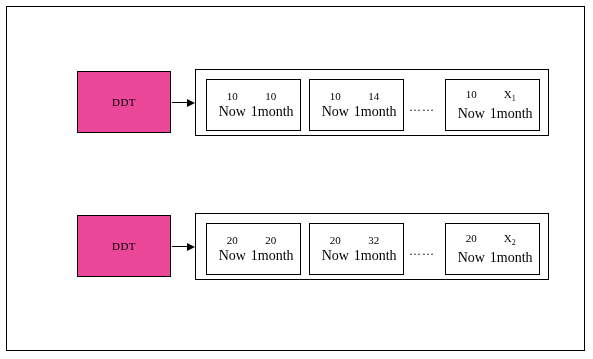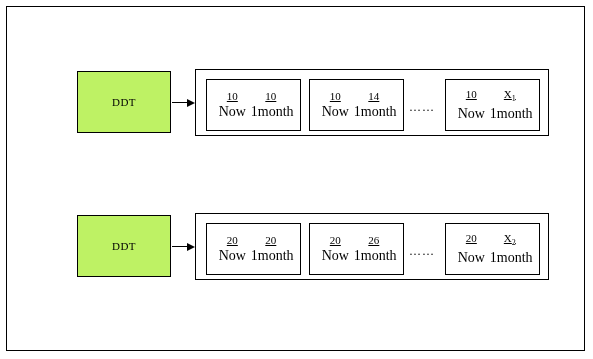--- a/index.html
+++ b/index.html
@@ -37,21 +37,21 @@
   .row-2 { top: 198px; }
 
   .source-box {
     position: absolute;
     left: 70px;
     top: 10px;
     width: 94px;
     height: 62px;
     border: 1px solid #000000;
     box-sizing: border-box;
-    background: #bef264;
+    background: #ec4899;
     display: flex;
     align-items: center;
     justify-content: center;
   }
   .source-label {
     font-size: 11px;
     letter-spacing: 0.5px;
     color: #000000;
   }
 
@@ -121,21 +121,20 @@
     justify-content: space-around;
     align-items: baseline;
     padding: 0 8px;
     box-sizing: border-box;
   }
   .cell-line.top { margin-bottom: 2px; }
   .cell-num {
     font-size: 11px;
     color: #000000;
     white-space: nowrap;
-    text-decoration: underline;
   }
   .cell-num .sub {
     font-size: 8px;
     vertical-align: sub;
   }
   .cell-time {
     font-size: 14px;
     color: #000000;
     white-space: nowrap;
   }
@@ -224,21 +223,21 @@
             <div class="cell-line">
               <span class="cell-time col-left">Now</span>
               <span class="cell-time col-right">1month</span>
             </div>
           </div>
         </div>
         <div class="cell cell-1">
           <div class="cell-inner">
             <div class="cell-line top">
               <span class="cell-num col-left">20</span>
-              <span class="cell-num col-right">26</span>
+              <span class="cell-num col-right">32</span>
             </div>
             <div class="cell-line">
               <span class="cell-time col-left">Now</span>
               <span class="cell-time col-right">1month</span>
             </div>
           </div>
         </div>
         <div class="ellipsis">……</div>
         <div class="cell cell-2">
           <div class="cell-inner">

